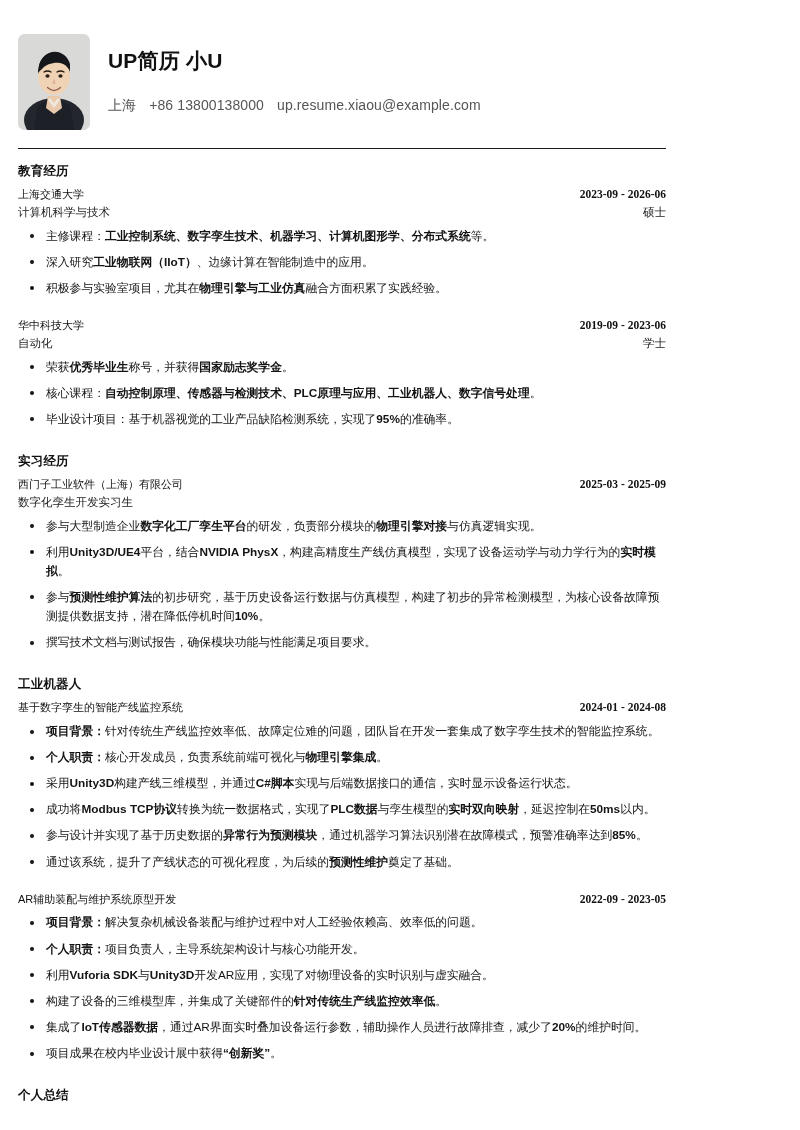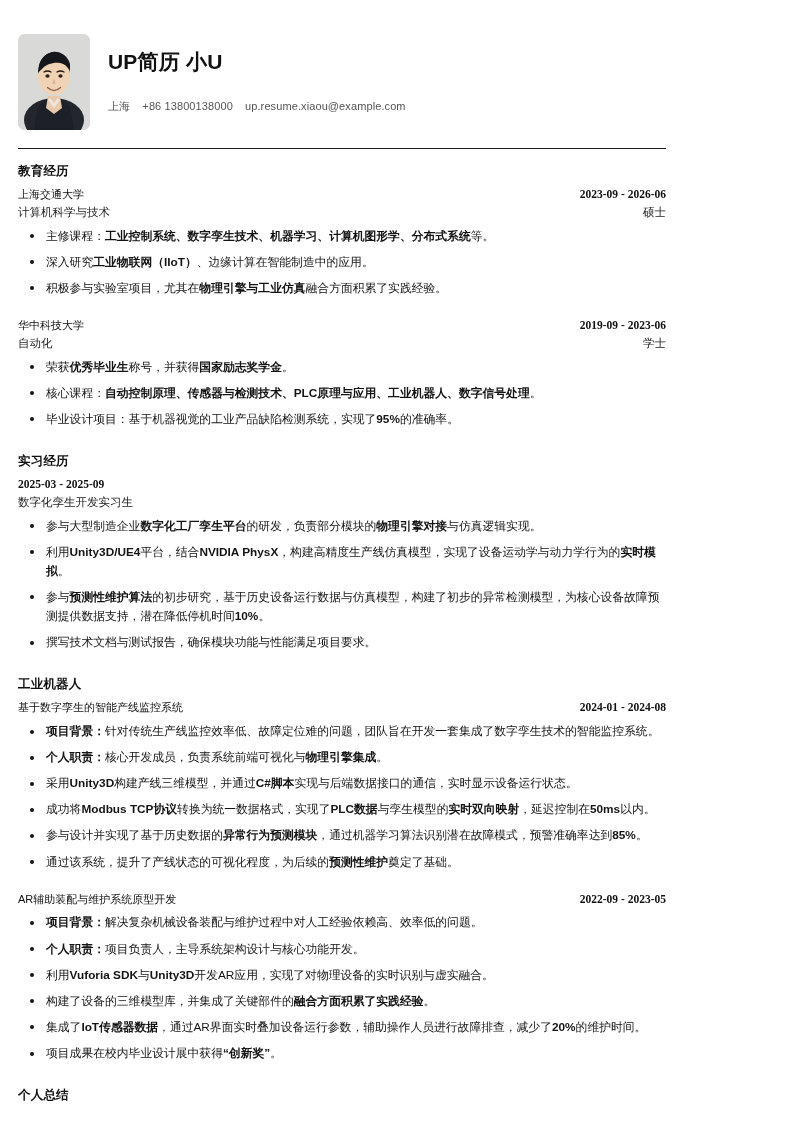--- a/index.html
+++ b/index.html
@@ -48,21 +48,21 @@
   }
   .name {
     font-size: 21px;
     font-weight: bold;
     letter-spacing: 0.2px;
     line-height: 1.15;
     color: #111111;
   }
   .contact {
     margin-top: 24px;
-    font-size: 11px;
+    font-size: 14px;
     color: #555555;
     letter-spacing: 0.1px;
   }
   .contact span { margin-right: 9px; }
   .contact span:last-child { margin-right: 0; }
 
   .rule {
     border: 0;
     border-top: 1.6px solid #1a1a1a;
     margin: 8px 0 14px 0;
@@ -205,20 +205,21 @@
             <li>核心课程：<b>自动控制原理、传感器与检测技术、PLC原理与应用、工业机器人、数字信号处理</b>。</li>
             <li>毕业设计项目：基于机器视觉的工业产品缺陷检测系统，实现了<b>95%</b>的准确率。</li>
           </ul>
         </div>
         <div class="sec-gap"></div>
       </div>
       <div class="section">
         <div class="section-title">实习经历</div>
         <div class="entry">
           <div class="entry-row">
+            <div class="entry-org">西门子工业软件（上海）有限公司</div>
             <div class="entry-date">2025-03 - 2025-09</div>
           </div>
           <div class="entry-row">
             <div class="entry-sub">数字化孪生开发实习生</div>
             <div class="entry-meta"></div>
           </div>
           <ul class="bullets">
             <li>参与大型制造企业<b>数字化工厂孪生平台</b>的研发，负责部分模块的<b>物理引擎对接</b>与仿真逻辑实现。</li>
             <li>利用<b>Unity3D/UE4</b>平台，结合<b>NVIDIA PhysX</b>，构建高精度生产线仿真模型，实现了设备运动学与动力学行为的<b>实时模拟</b>。</li>
             <li>参与<b>预测性维护算法</b>的初步研究，基于历史设备运行数据与仿真模型，构建了初步的异常检测模型，为核心设备故障预测提供数据支持，潜在降低停机时间<b>10%</b>。</li>
@@ -246,21 +247,21 @@
         <div class="entry-gap"></div>
         <div class="entry">
           <div class="entry-row">
             <div class="entry-org">AR辅助装配与维护系统原型开发</div>
             <div class="entry-date">2022-09 - 2023-05</div>
           </div>
           <ul class="bullets">
             <li><b>项目背景：</b>解决复杂机械设备装配与维护过程中对人工经验依赖高、效率低的问题。</li>
             <li><b>个人职责：</b>项目负责人，主导系统架构设计与核心功能开发。</li>
             <li>利用<b>Vuforia SDK</b>与<b>Unity3D</b>开发AR应用，实现了对物理设备的实时识别与虚实融合。</li>
-            <li>构建了设备的三维模型库，并集成了关键部件的<b>融合方面积累了实践经验</b>。</li>
+            <li>构建了设备的三维模型库，并集成了关键部件的<b>针对传统生产线监控效率低</b>。</li>
             <li>集成了<b>IoT传感器数据</b>，通过AR界面实时叠加设备运行参数，辅助操作人员进行故障排查，减少了<b>20%</b>的维护时间。</li>
             <li>项目成果在校内毕业设计展中获得<b>“创新奖”</b>。</li>
           </ul>
         </div>
         <div class="sec-gap"></div>
       </div>
     </div>
 
   <div class="section">
     <div class="section-title">个人总结</div>

